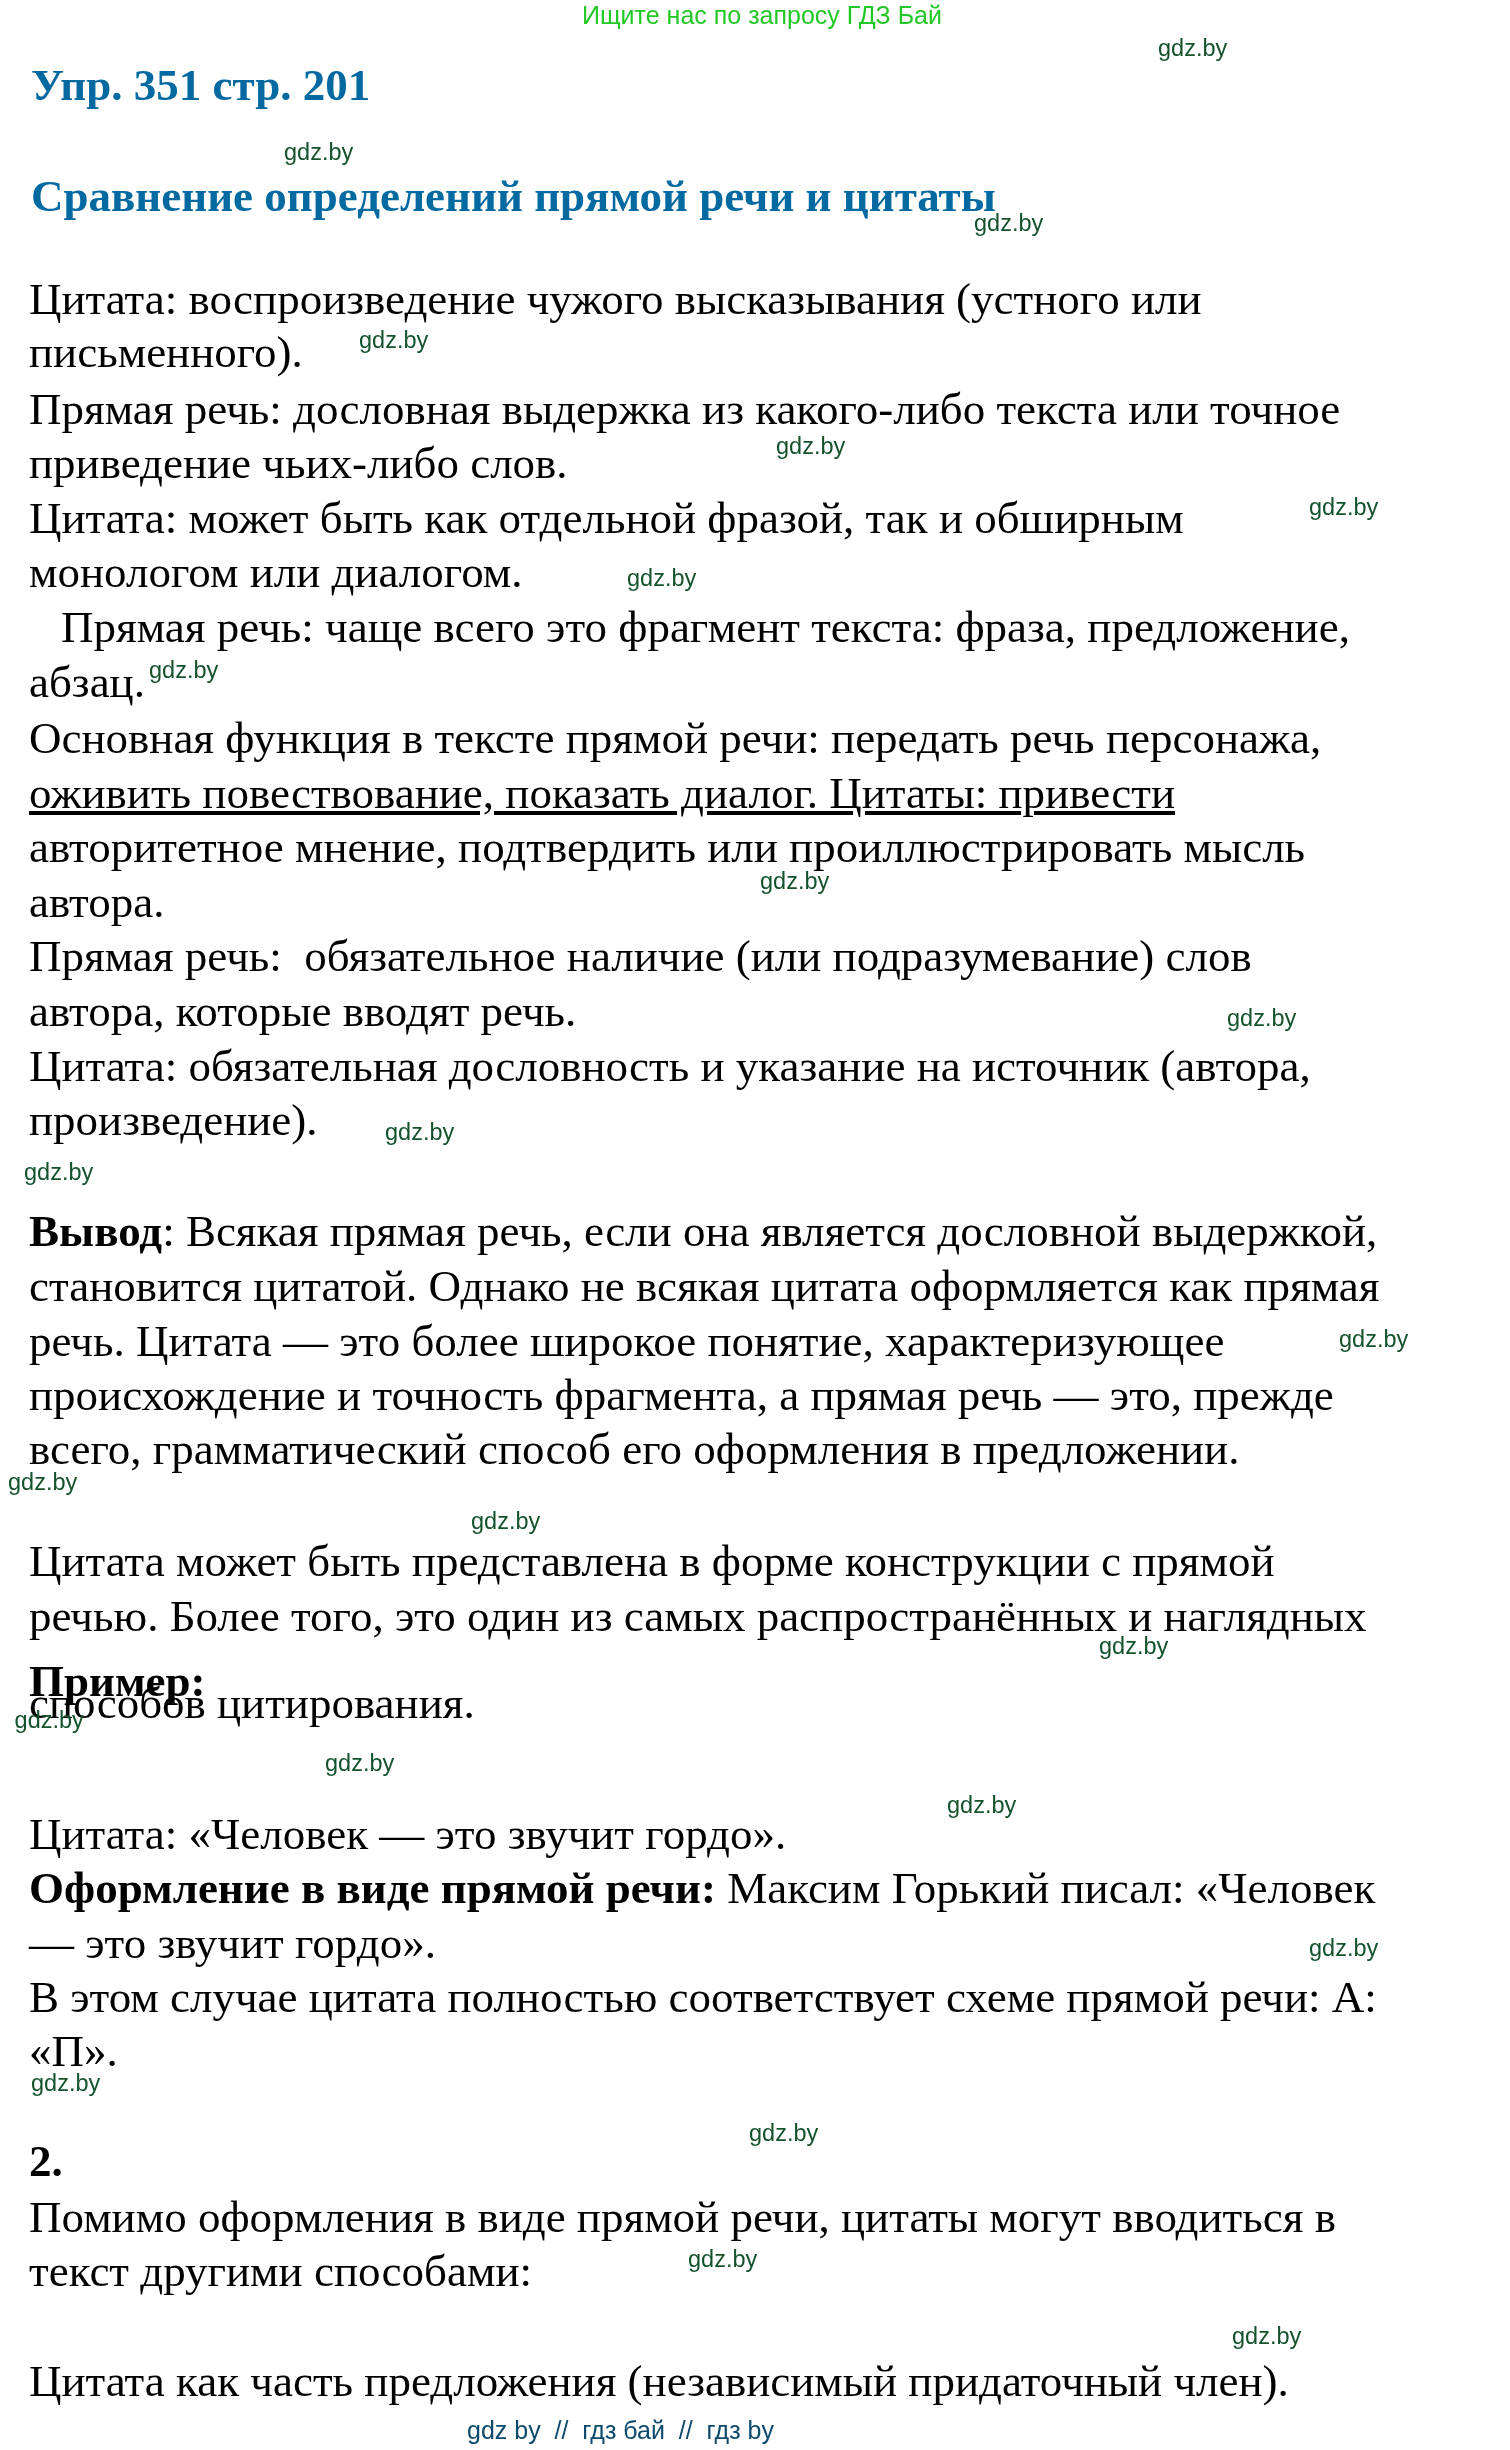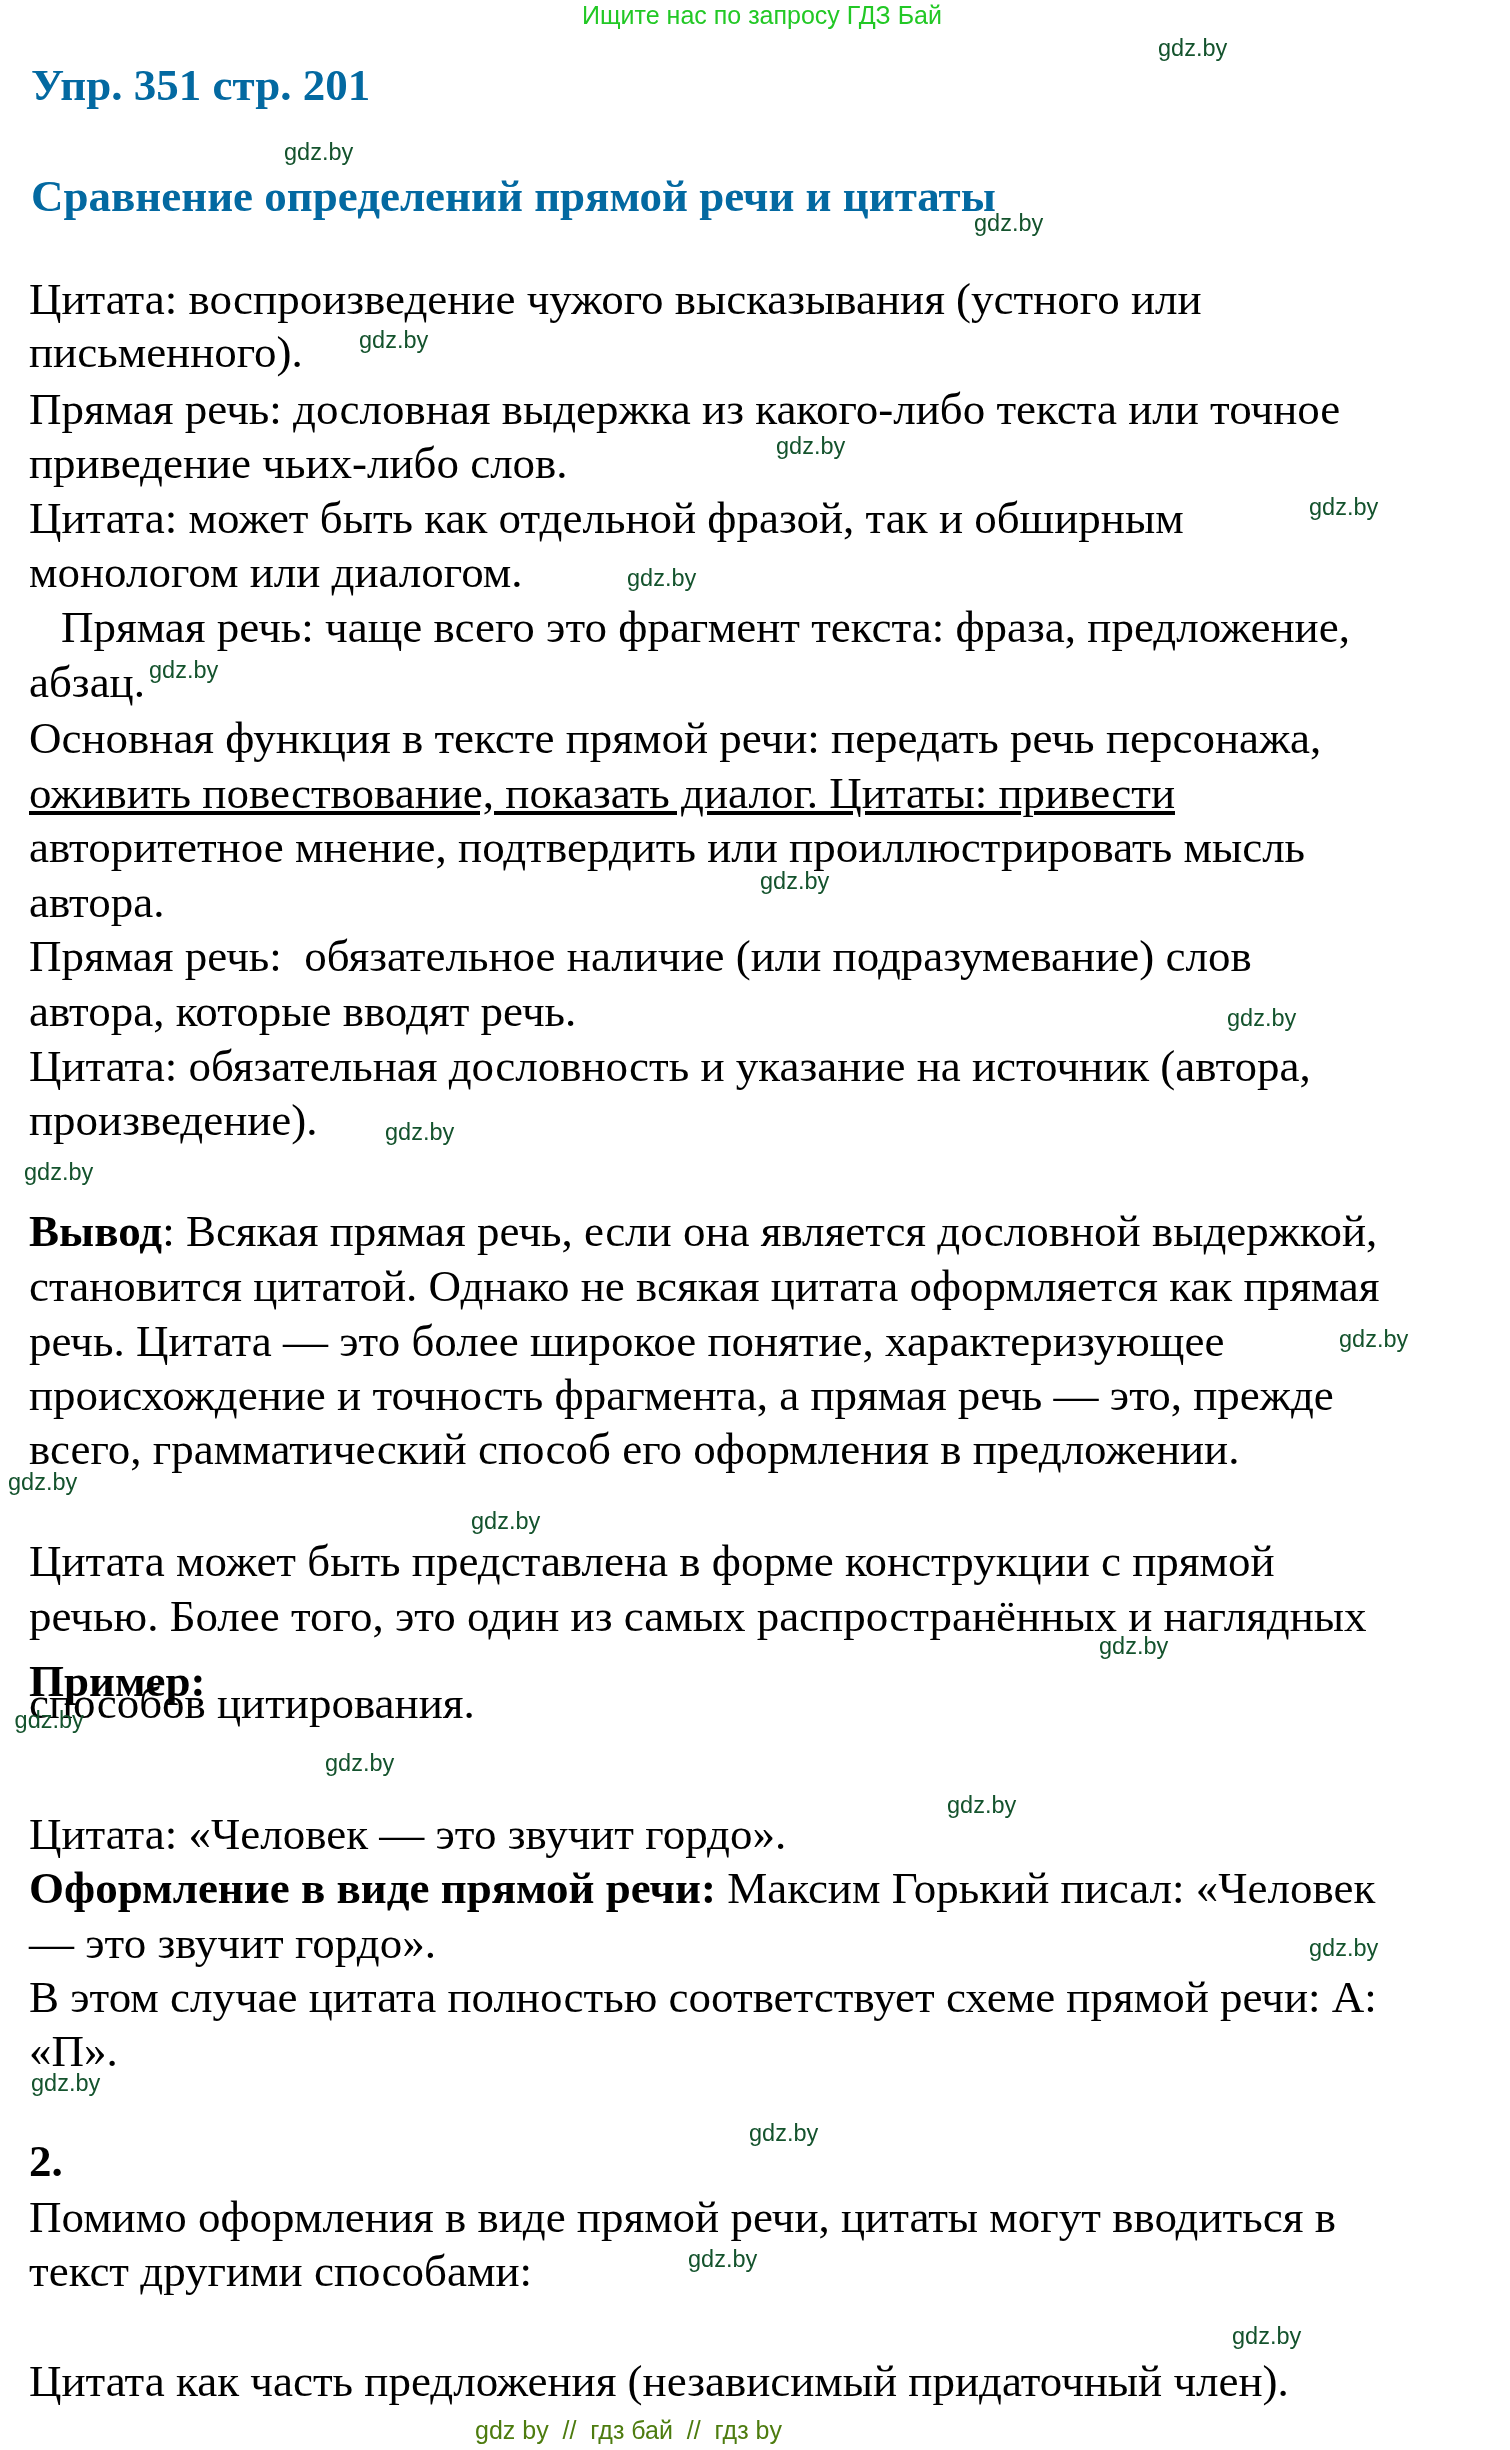--- a/index.html
+++ b/index.html
@@ -4,22 +4,22 @@
 <style>
   html, body { margin: 0; padding: 0; background: #ffffff; }
   body { width: 1511px; height: 2450px; position: relative; overflow: hidden; }
   .banner {
     position: absolute; top: 1.6px; left: 0; width: 1511px; text-align: center;
     font-family: "Liberation Sans", sans-serif; font-size: 25px; color: #22c825;
     line-height: 27.6px;
   }
   .banner span { display: inline-block; padding-left: 13px; }
   .footer {
-    position: absolute; top: 2416px; left: 12px; width: 1233px; text-align: center;
-    font-family: "Liberation Sans", sans-serif; font-size: 25px; color: #4d7c0f;
+    position: absolute; top: 2416px; left: 4px; width: 1233px; text-align: center;
+    font-family: "Liberation Sans", sans-serif; font-size: 25px; color: #0c4a6e;
     line-height: 29px; white-space: pre;
   }
   .line {
     position: absolute; left: 29px;
     font-family: "Liberation Serif", serif; font-size: 45px; line-height: 45px;
     color: #000; white-space: pre;
   }
   .line b { font-weight: bold; }
   .h1 { font-family: "Liberation Serif", serif; font-weight: bold; font-size: 45px; line-height: 45px; position: absolute; left: 31px; color:#0369a1; white-space: pre; }
   .wm {

